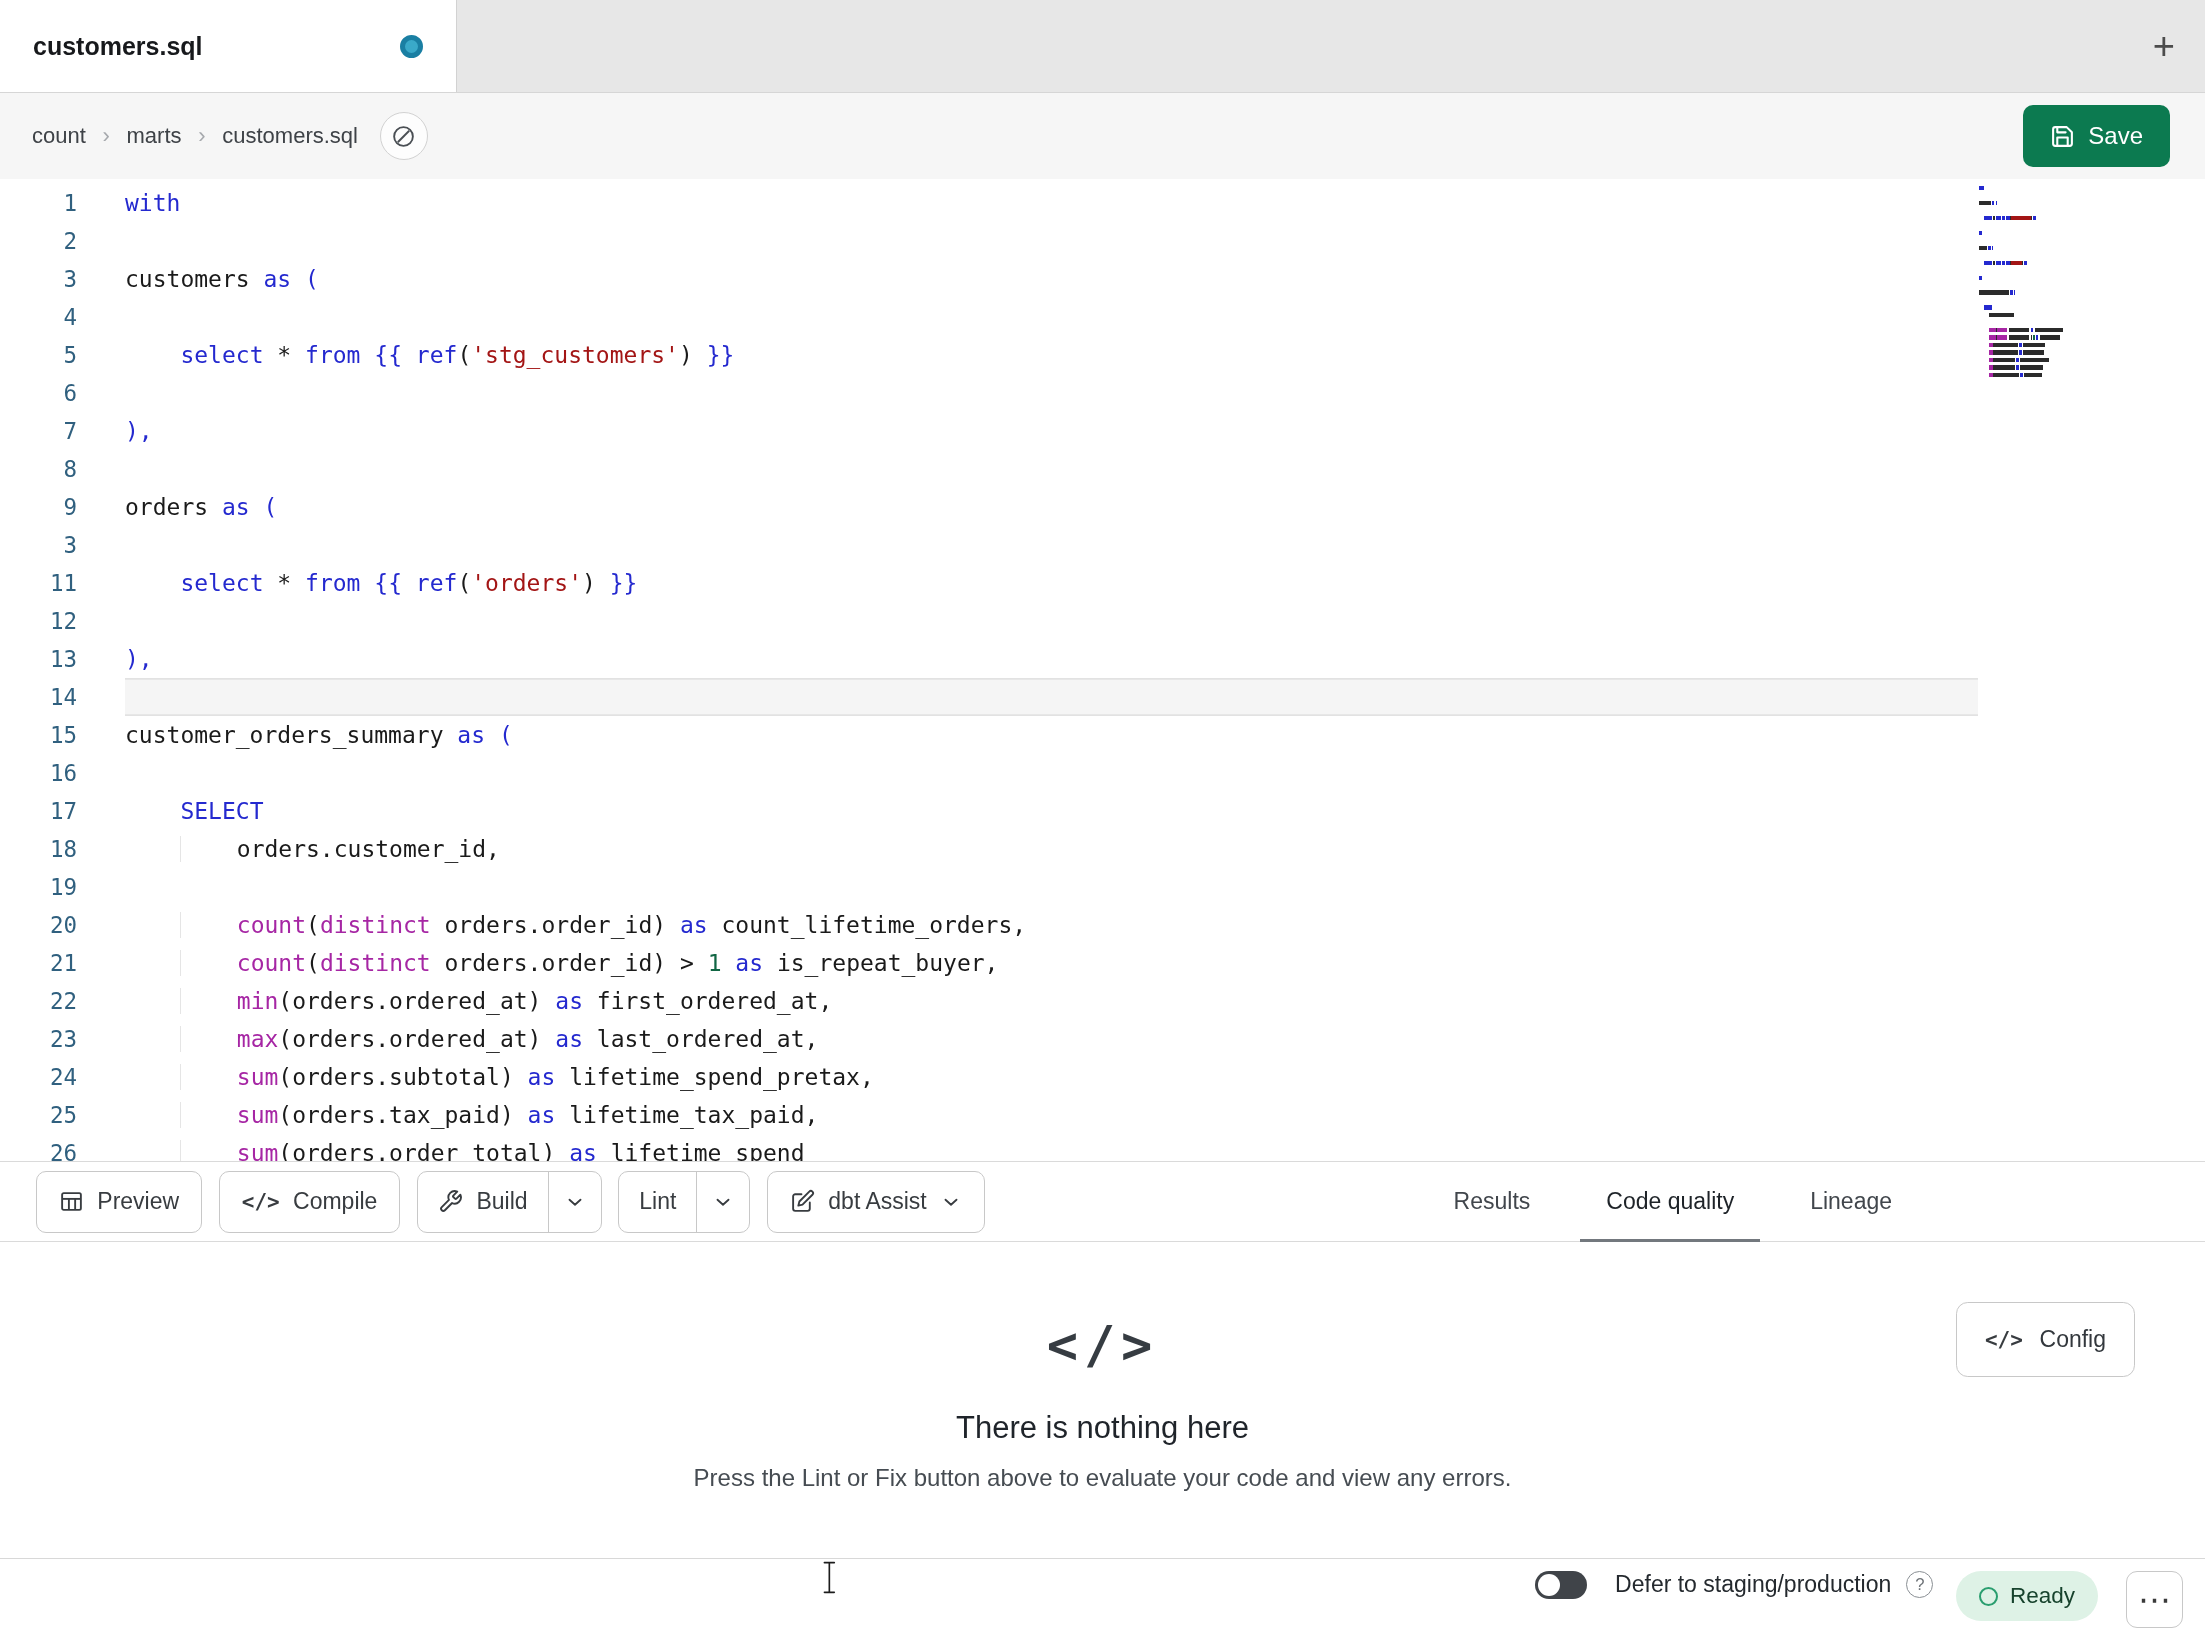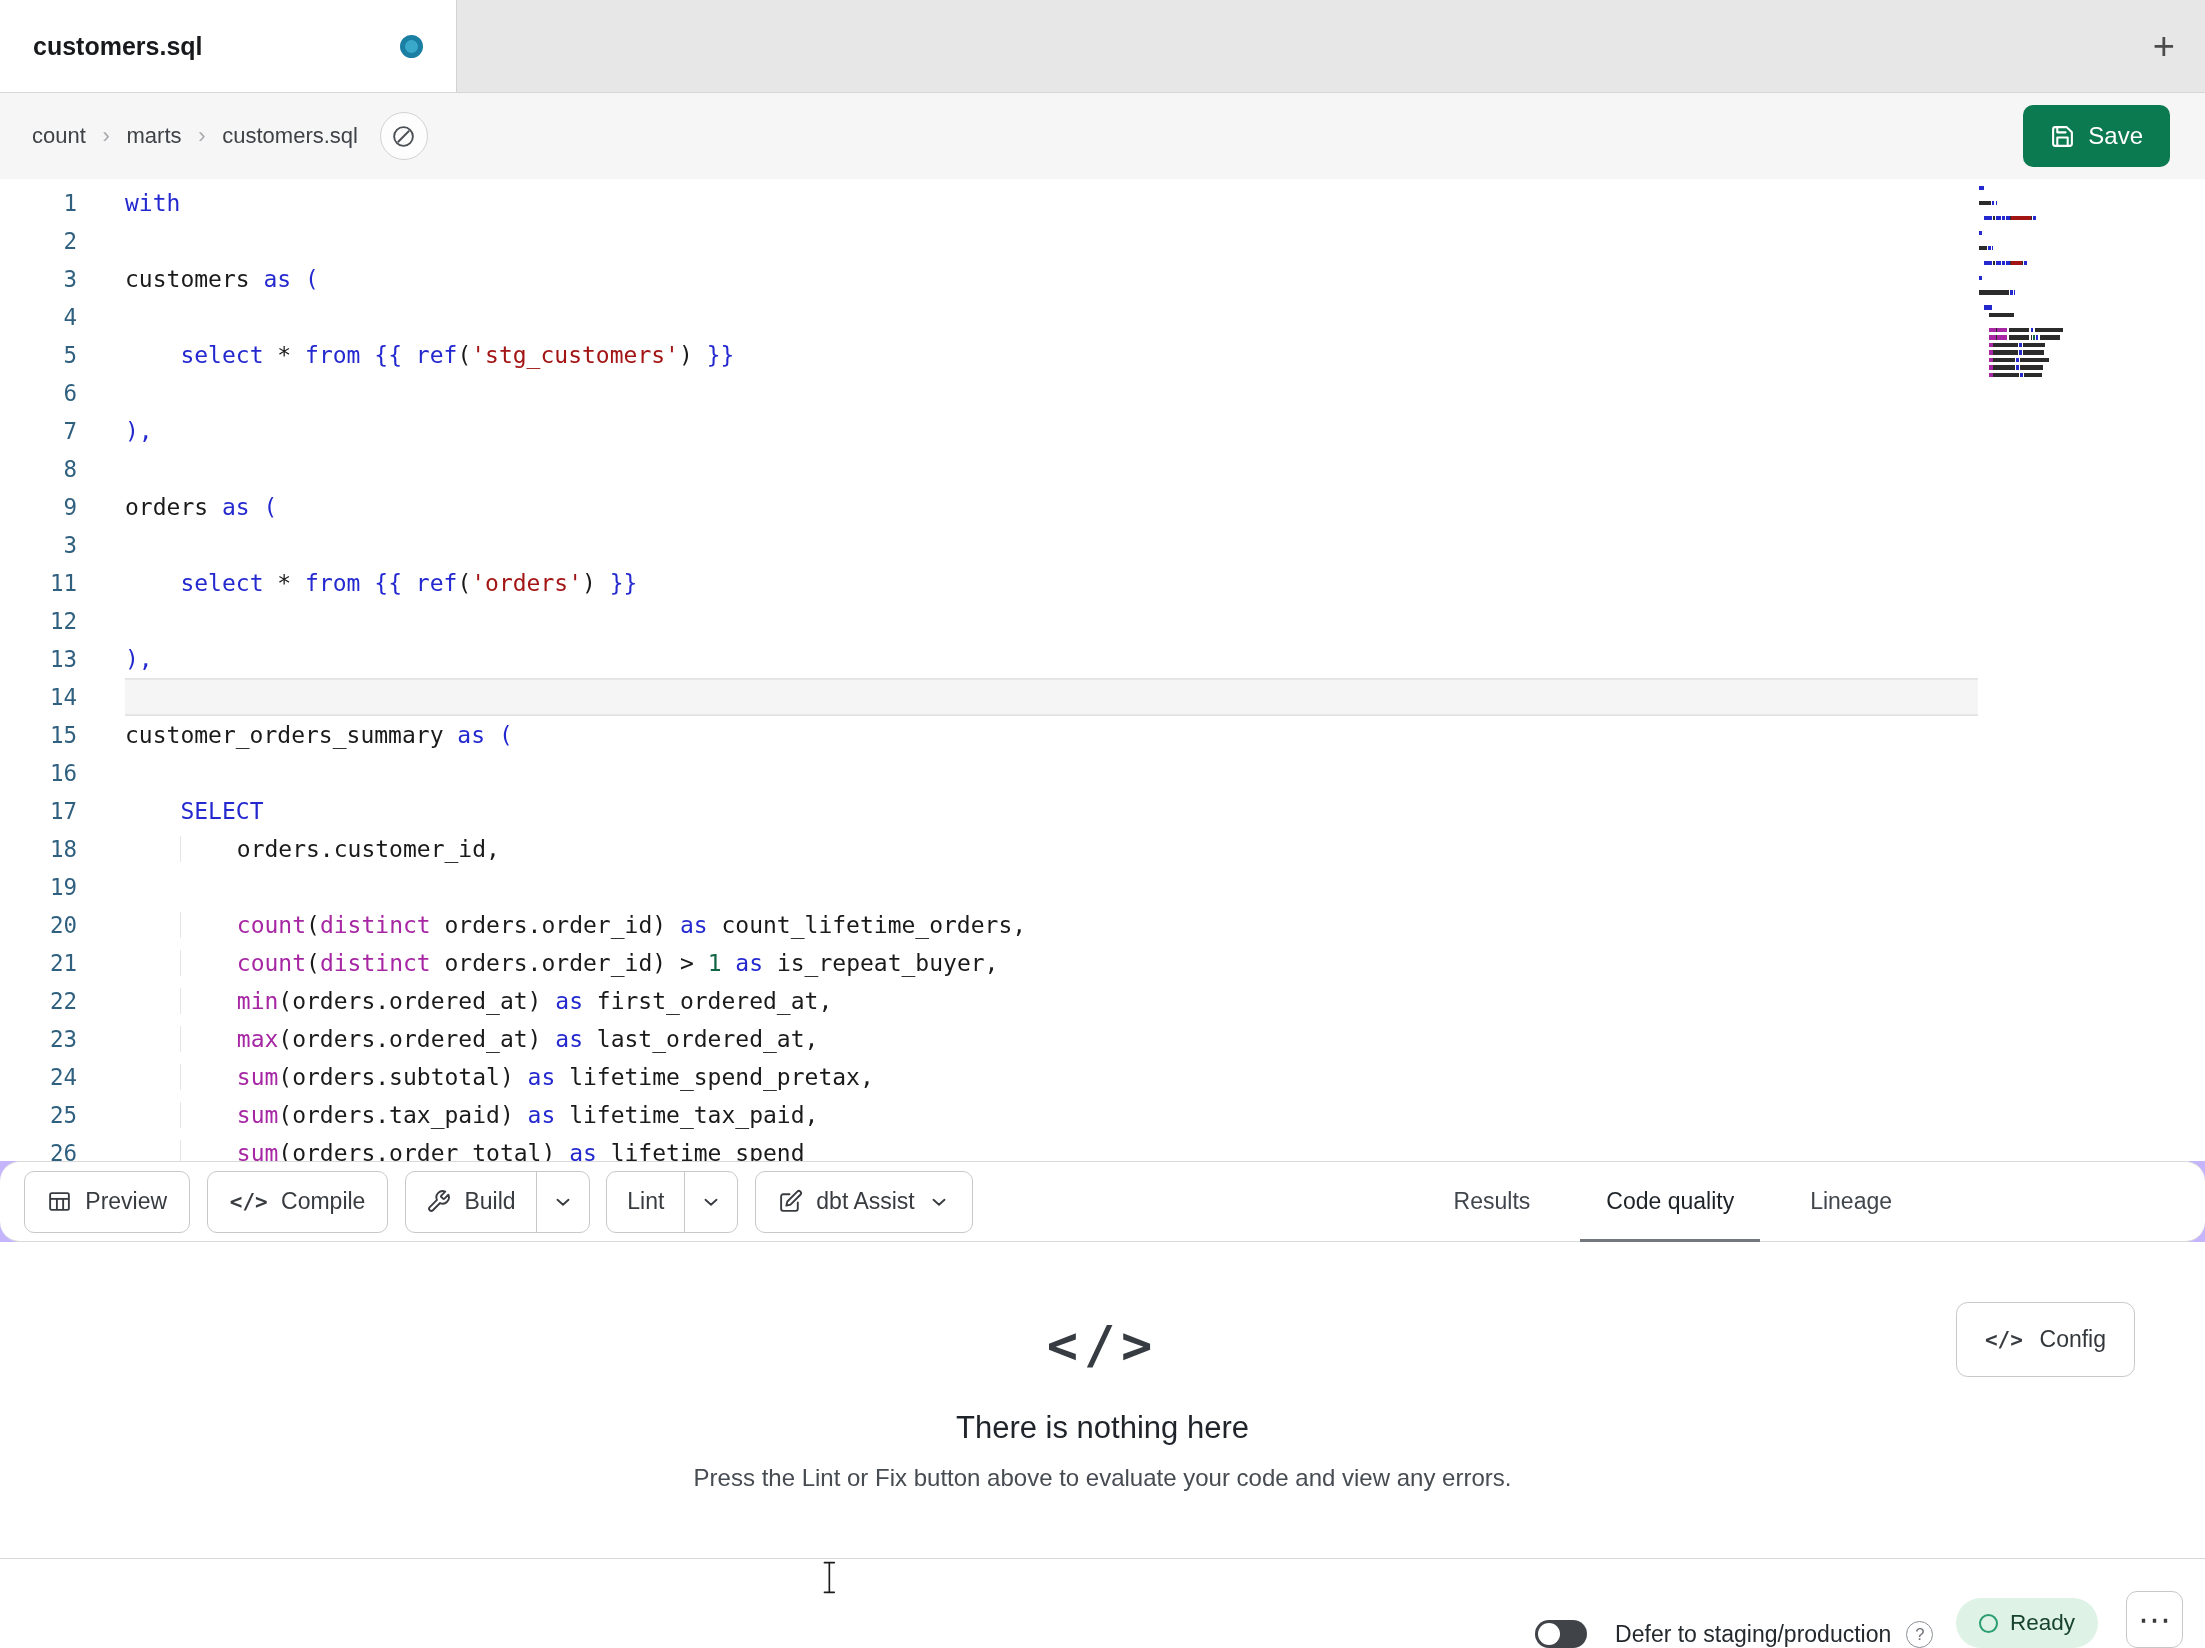--- a/index.html
+++ b/index.html
@@ -32,41 +32,41 @@
   .tk-fn  { color: #a626a4; }
   .tk-str { color: #a31515; }
   .tk-num { color: #116644; }
   .tk-pl  { color: #1a1a1a; }
   .guide { border-right: 1.7px solid #e5e5e5; }
   .minimap { position: absolute; top: 6.7px; right: 101px; width: 125px; }
   .mm-row { display: flex; height: 4.2px; margin-bottom: 3.3px; }
   .mm-seg { height: 100%; flex: none; }
 
   
-  .toolbar { height: 81px; flex: none; background: #fff; border-top: 1.7px solid #dadada; border-bottom: 1.7px solid #dadada; display: flex; align-items: center; padding-left: 24px; position: relative; border-radius: 20px; }
+  .toolbar { height: 81px; flex: none; background: #fff; border-top: 1.7px solid #dadada; border-bottom: 1.7px solid #dadada; display: flex; align-items: center; padding-left: 36px; position: relative; }
   .tb-btn { height: 62px; background: #fff; border: 1.7px solid #c8c8c8; border-radius: 10px; display: inline-flex; align-items: center; gap: 13.3px; padding: 0 22px; font-size: 23px; color: #383c40; margin-right: 16.7px; font-family: "Liberation Sans", sans-serif; }
   .mono-glyph { font-family: "DejaVu Sans Mono", monospace; font-weight: bold; font-size: 21px; color: #383c40; }
   .tb-split { height: 62px; display: inline-flex; align-items: stretch; border: 1.7px solid #c8c8c8; border-radius: 10px; background: #fff; margin-right: 16.7px; overflow: hidden; }
   .tb-split .main { display: flex; align-items: center; gap: 13.3px; padding: 0 20px; font-size: 23px; color: #383c40; }
   .tb-split .chev { width: 53px; display: flex; align-items: center; justify-content: center; border-left: 1.7px solid #c8c8c8; }
   .panel-tabs { margin-left: auto; margin-right: 275px; display: flex; align-self: stretch; }
   .ptab { display: flex; align-items: center; padding: 0 38px; font-size: 23px; color: #41464c; position: relative; }
   .ptab.active { color: #1e2playback328; color: #1e2328; }
   .ptab.active::after { content: ""; position: absolute; left: 11.7px; right: 11.7px; bottom: -1.7px; height: 4.2px; background: #73787e; }
 
   
   .results { flex: 1; position: relative; background: #fff; }
   .config-btn { position: absolute; top: 60px; right: 70px; height: 75px; background: #fff; border: 1.7px solid #c8c8c8; border-radius: 11.7px; display: flex; align-items: center; gap: 16.7px; padding: 0 28px; font-size: 23px; color: #33383d; font-family: "Liberation Sans", sans-serif; }
   .empty-state { position: absolute; left: 0; right: 0; top: 0; display: flex; flex-direction: column; align-items: center; }
   .empty-icon { margin-top: 73px; font-family: "DejaVu Sans Mono", monospace; font-weight: bold; font-size: 52px; letter-spacing: 5.8px; color: #363c42; }
   .empty-title { margin-top: 35px; font-size: 31px; font-weight: normal; color: #1f242a; }
   .empty-sub { margin-top: 18.3px; font-size: 24px; color: #464c52; }
 
   
-  .status-bar { height: 90px; flex: none; background: #fff; border-top: 1.7px solid #d8d8d8; display: flex; align-items: flex-end; padding: 0 22px; }
+  .status-bar { height: 90px; flex: none; background: #fff; border-top: 1.7px solid #d8d8d8; display: flex; align-items: flex-start; padding: 12px 22px; }
   .sb-spacer { flex: 1; }
   .toggle { width: 52px; height: 28px; border-radius: 14px; background: #404449; position: relative; flex: none; }
   .toggle .knob { position: absolute; left: 3.3px; top: 3.3px; width: 22px; height: 22px; border-radius: 50%; background: #fff; }
   .defer-label { margin-left: 28px; font-size: 23px; color: #24292e; }
   .help-icon { margin-left: 15px; width: 27px; height: 27px; border-radius: 50%; border: 1.7px solid #8a8f94; color: #6f7479; font-size: 16.7px; display: flex; align-items: center; justify-content: center; }
   .ready-pill { margin-left: 23px; height: 50px; border-radius: 25px; background: #def2e6; display: flex; align-items: center; gap: 11.7px; padding: 0 23px; font-size: 22.5px; color: #17432d; }
   .ready-dot { width: 19px; height: 19px; border-radius: 50%; border: 2.5px solid #2a9e6f; background: transparent; }
   .kebab-btn { margin-left: 28px; width: 57px; height: 57px; background: #fff; border: 1.7px solid #c8c8c8; border-radius: 11px; display: flex; align-items: center; justify-content: center; font-size: 33px; color: #3a3a3a; line-height: 1; }
   .mouse-cursor { position: absolute; left: 821px; top: 1561px; }
 

